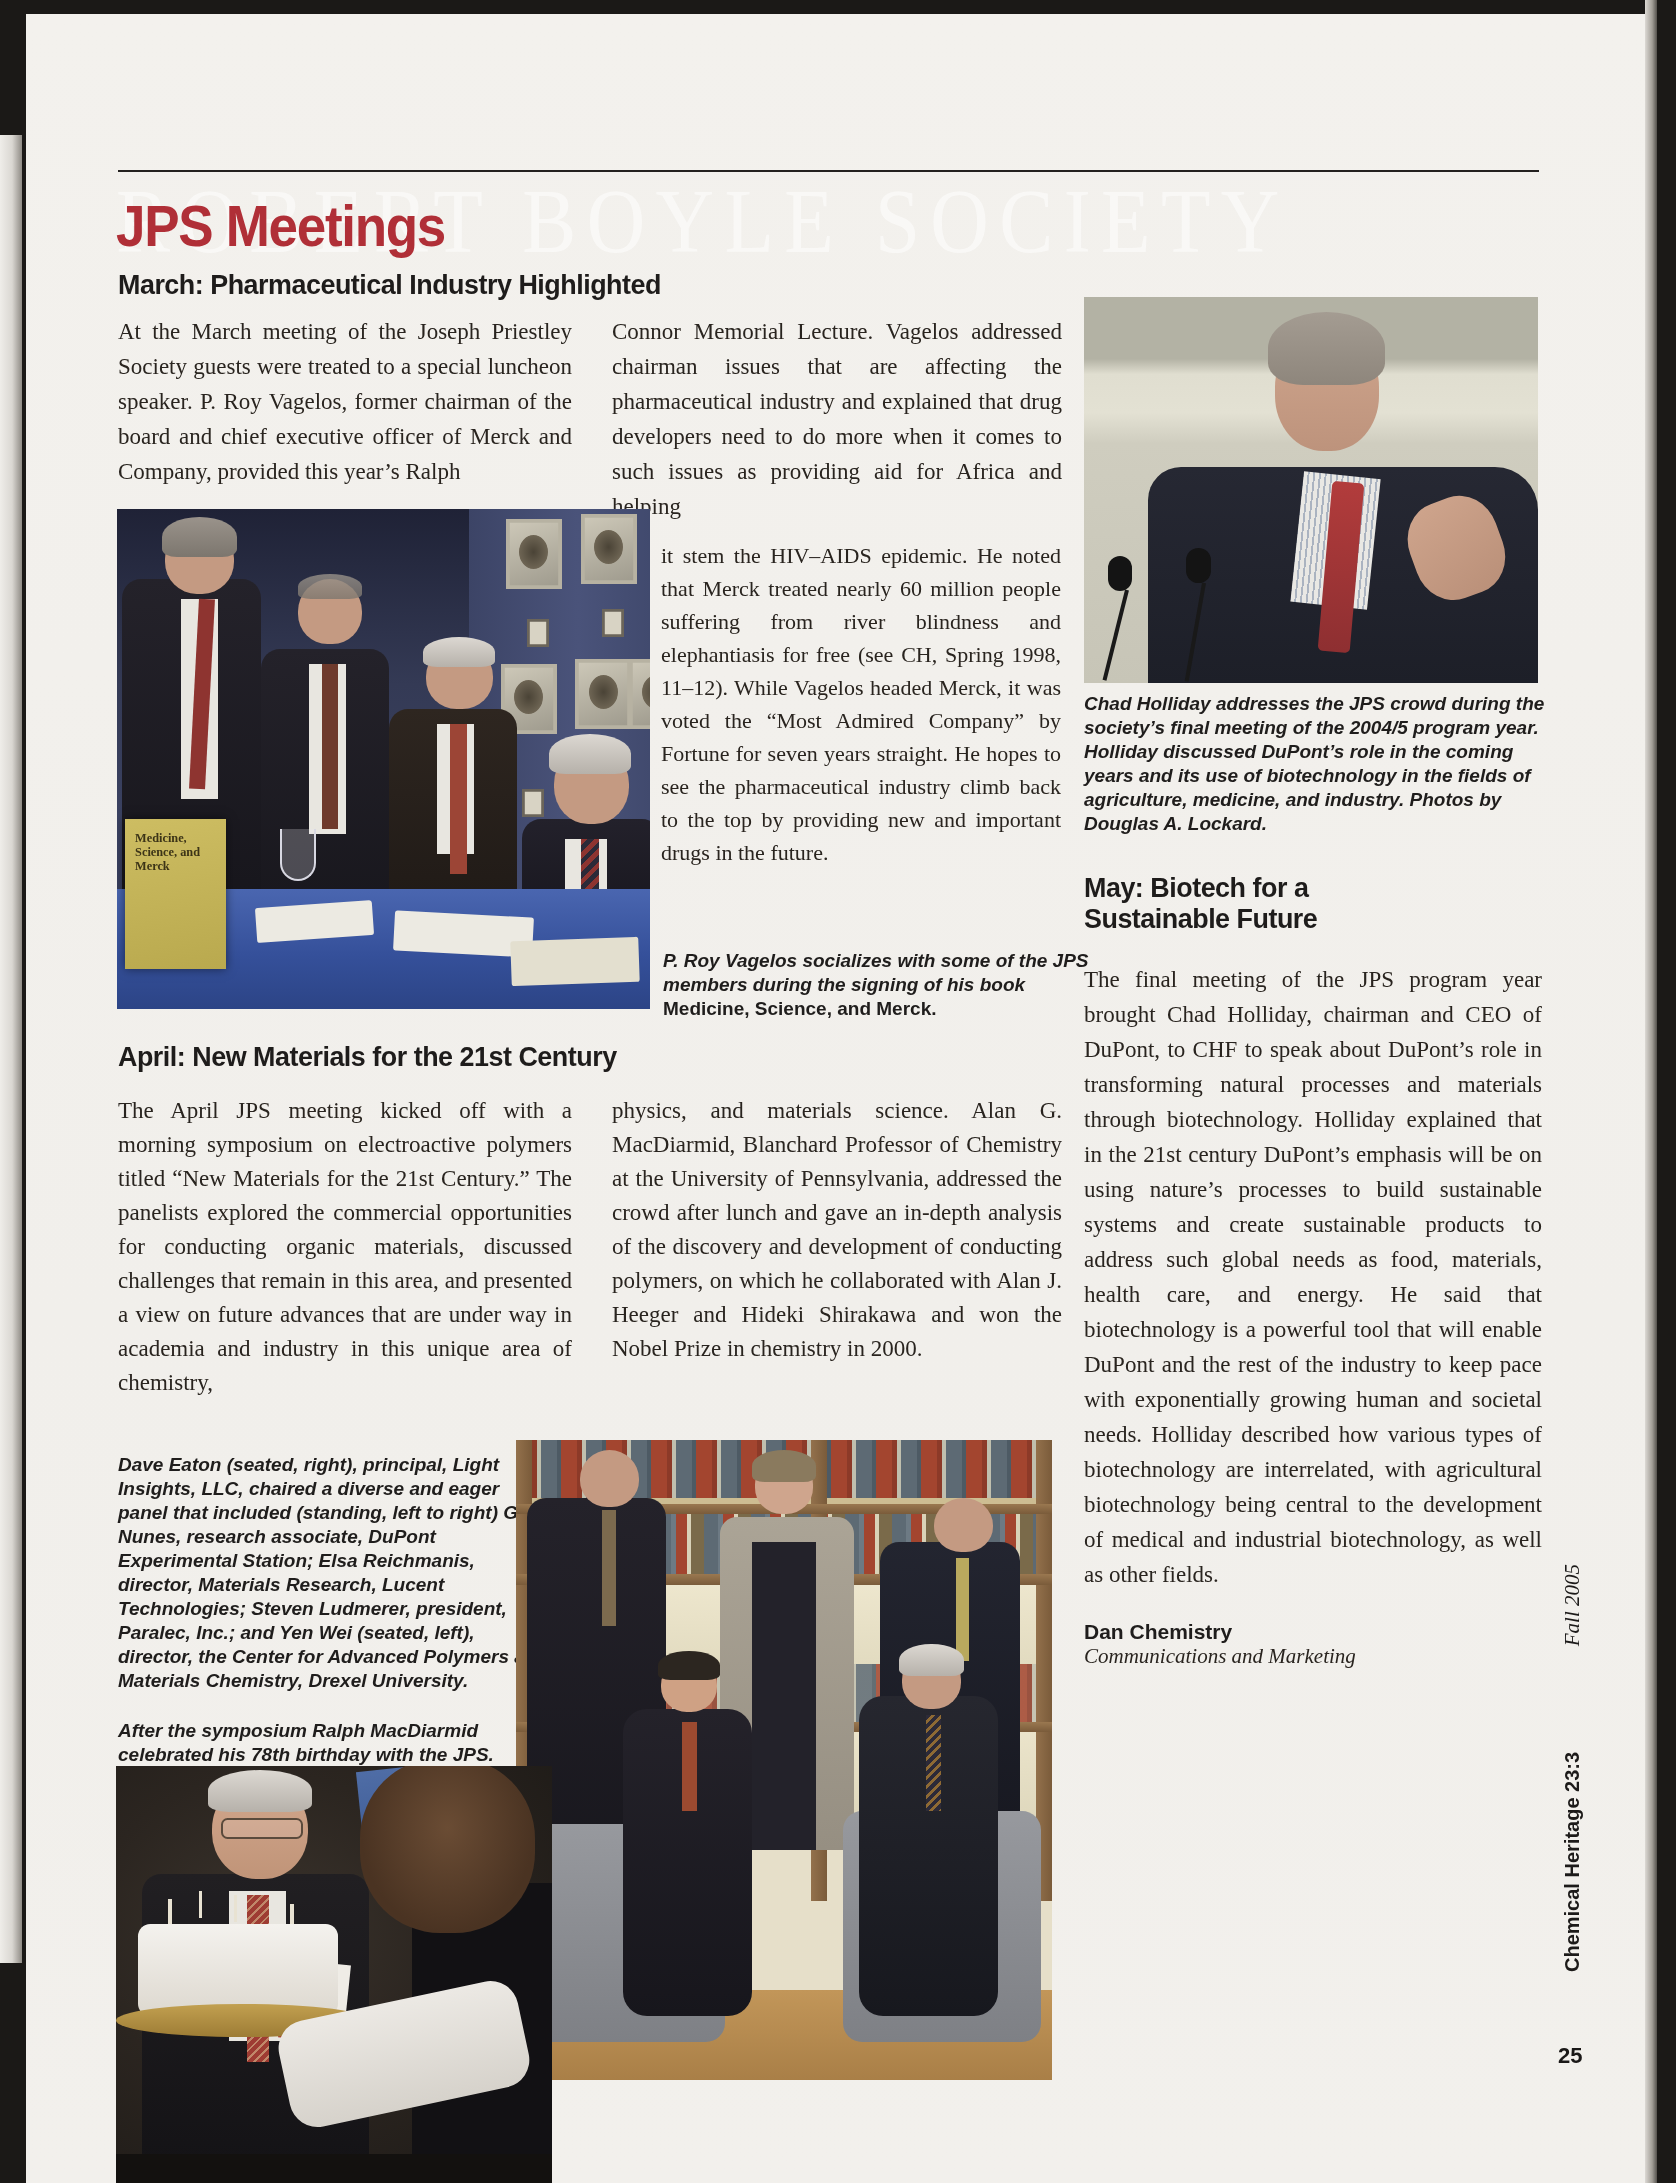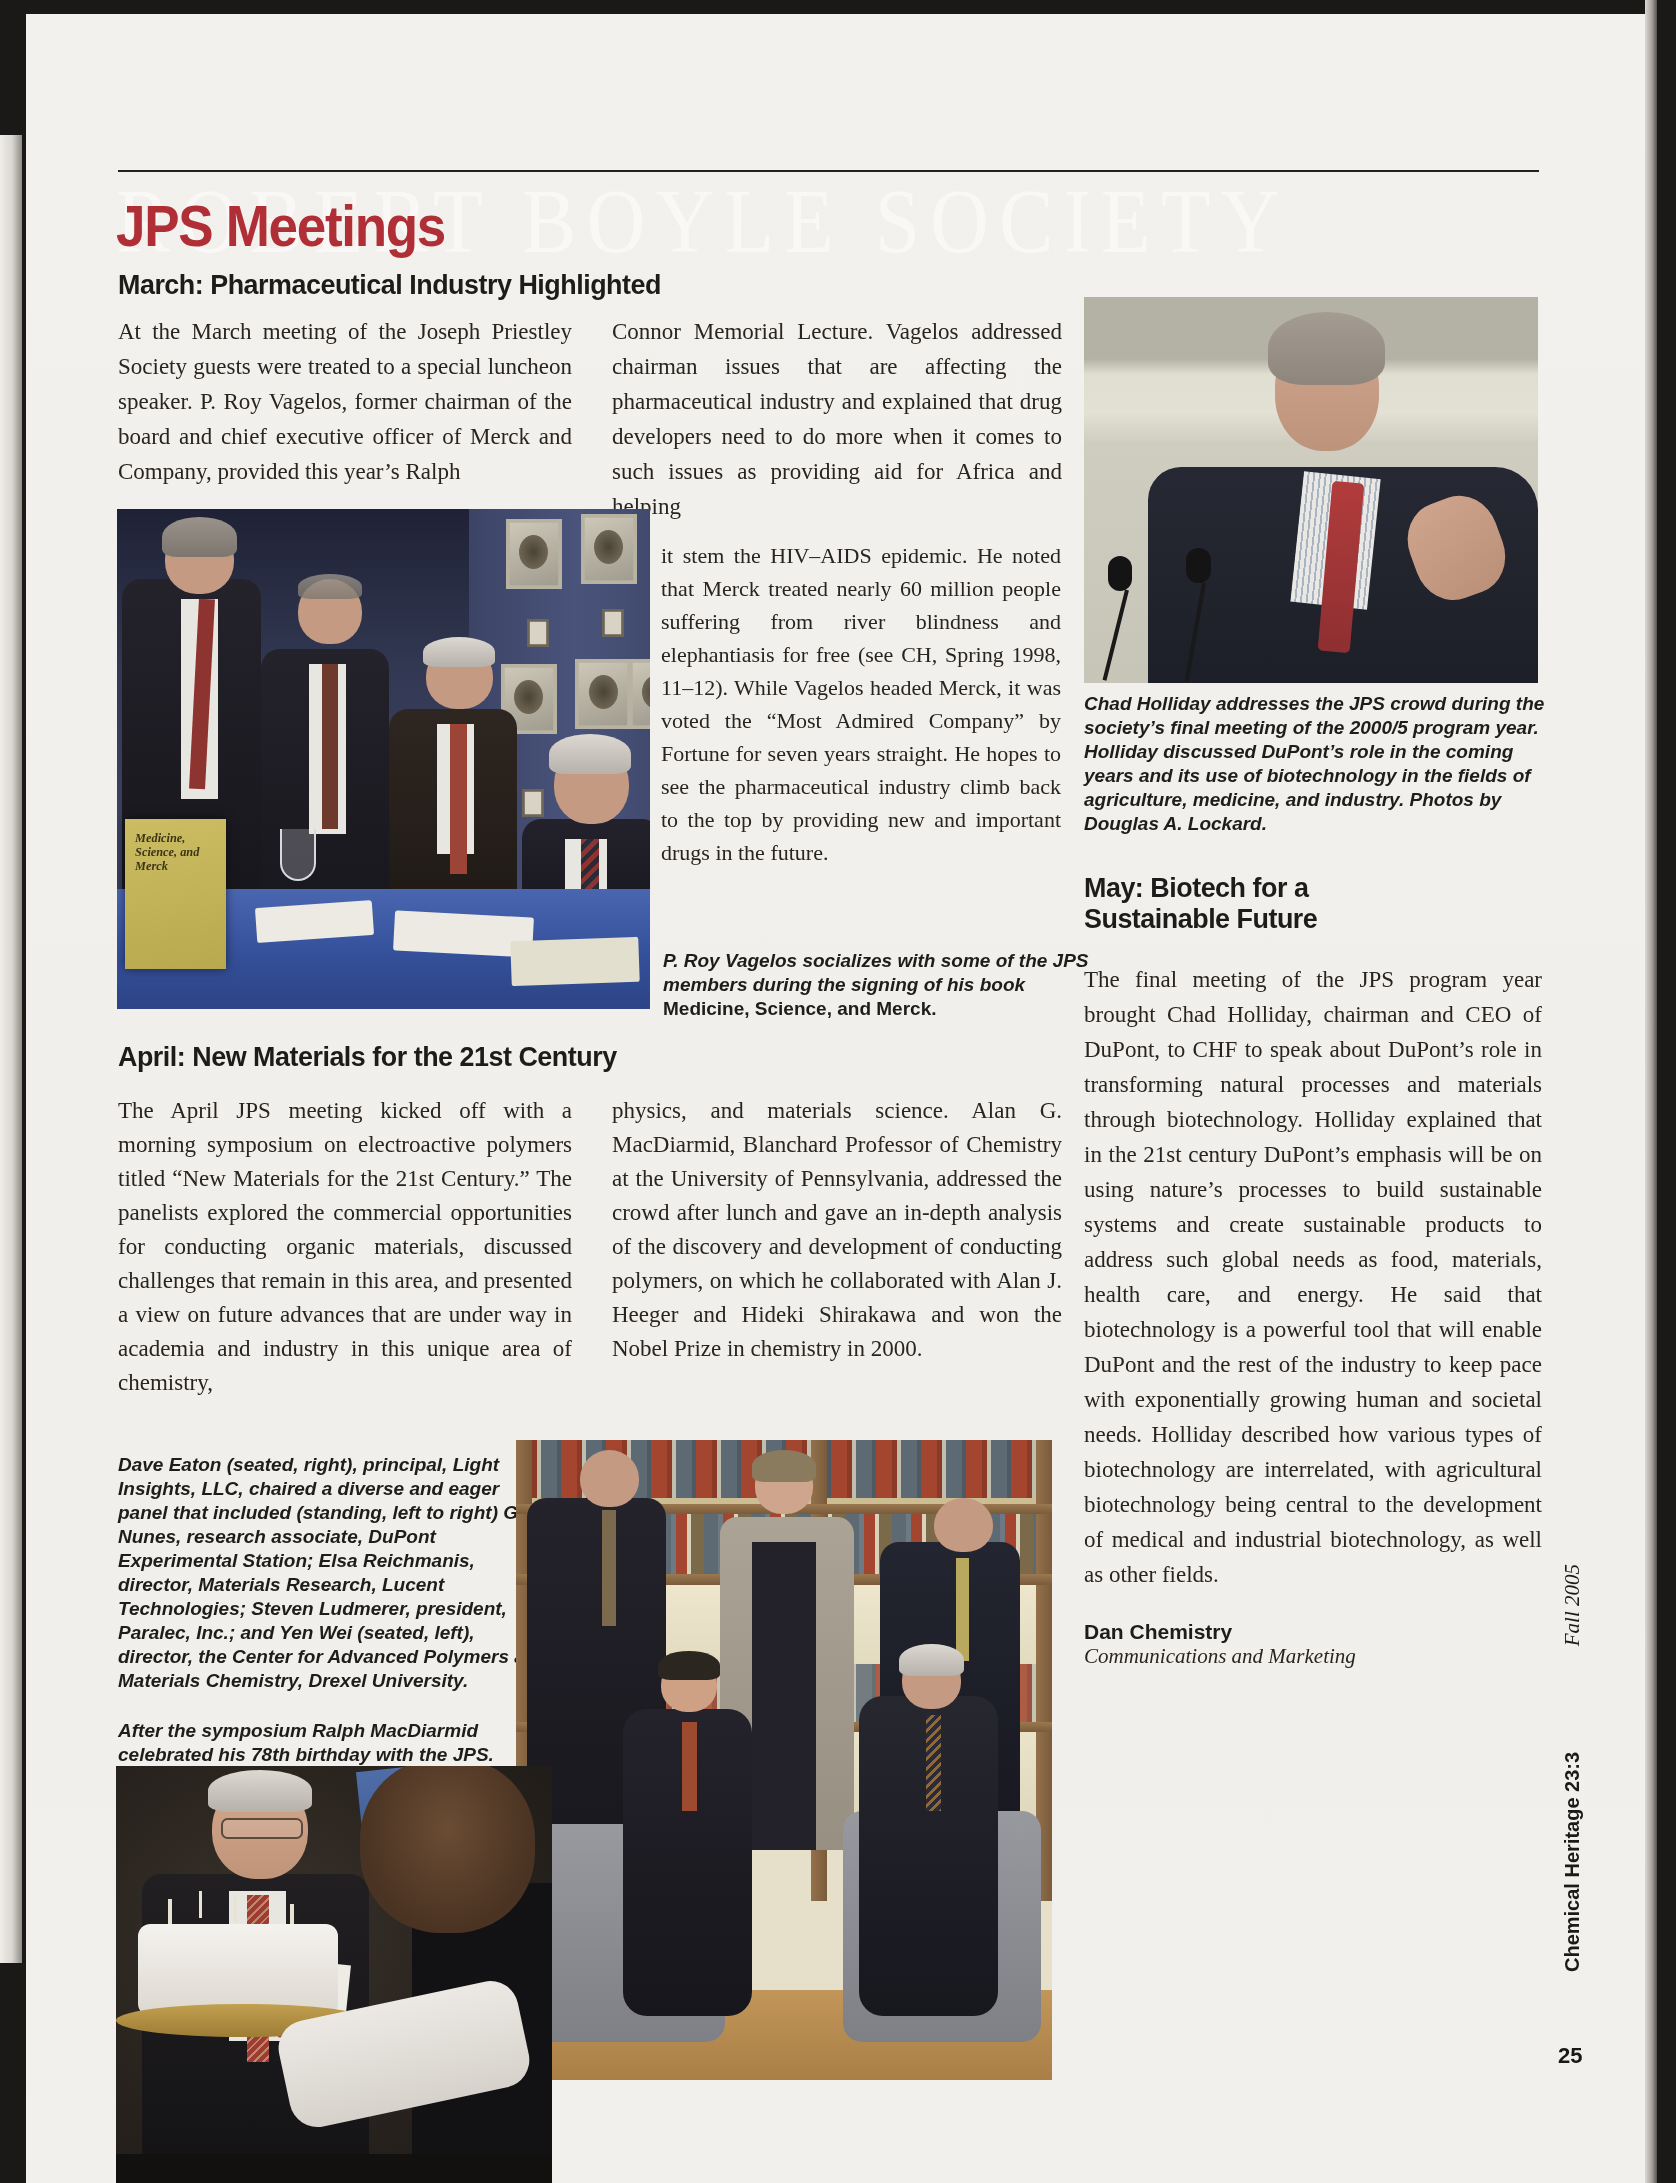--- a/index.html
+++ b/index.html
@@ -192,21 +192,21 @@
     <div class="shirt" style="left:84%; top:66%; width:8%; height:16%;"></div>
     <div class="tie-red" style="left:87%; top:66%; width:3.4%; height:18%; background:repeating-linear-gradient(135deg,#8e3430 0 4.7px,#2c2a38 4.7px 9.5px);"></div>
     <div class="head" style="left:82%; top:47%; width:14%; height:16%;"></div>
     <div class="hairwhite" style="left:81%; top:45%; width:15.5%; height:8%;"></div>
 
     <div class="table1"></div>
     <div class="paper" style="left:26%; top:79%; width:22%; height:7%;"></div>
     <div class="paper" style="left:52%; top:81%; width:26%; height:8%; transform:rotate(3deg);"></div>
     <div class="paper" style="left:74%; top:86%; width:24%; height:9%; transform:rotate(-2deg); background:#e3dfcf;"></div>
     <div class="glass" style="left:30.5%; top:64%; width:6%; height:10%;"></div>
-    <div class="book-cover" style="left:1.5%; top:62%; width:19%; height:30%;font-style:italic;">
+    <div class="book-cover" style="left:1.5%; top:62%; width:19%; height:30%;">
       <div class="book-title-text">Medicine, Science, and Merck</div>
     </div>
   </div>
 
   <div class="abs caption" style="left:637px; top:935px; width:433px;">
     <span>P. Roy Vagelos socializes with some of the JPS members during the signing of his book</span>
     <span class="roman">Medicine, Science, and Merck.</span>
   </div>
 
   <div class="photo ph2" style="left:1058px; top:283px; width:454px; height:386px;">
@@ -217,21 +217,21 @@
       <div class="face2"></div>
       <div class="hair2"></div>
     </div>
     <div class="hand2"></div>
     <div class="mic-stem" style="left:9%; top:76%; height:24%; transform:rotate(14deg);"></div>
     <div class="mic-top" style="left:5.2%; top:67%;"></div>
     <div class="mic-stem" style="left:26%; top:74%; height:26%; transform:rotate(10deg);"></div>
     <div class="mic-top" style="left:22.5%; top:65%;"></div>
   </div>
 
-  <div class="abs caption" style="left:1058px; top:678px; width:464px;">Chad Holliday addresses the JPS crowd during the society’s final meeting of the 2000/5 program year. Holliday discussed DuPont’s role in the coming years and its use of biotechnology in the fields of agriculture, medicine, and industry. Photos by Douglas A. Lockard.</div>
+  <div class="abs caption" style="left:1058px; top:678px; width:464px;">Chad Holliday addresses the JPS crowd during the society’s final meeting of the 2004/5 program year. Holliday discussed DuPont’s role in the coming years and its use of biotechnology in the fields of agriculture, medicine, and industry. Photos by Douglas A. Lockard.</div>
 
   <div class="abs sec-head" style="left:1058px; top:858px; width:464px;">May: Biotech for a
 Sustainable Future</div>
 
   <div class="abs body-text" style="left:1058px; top:934px; width:458px;">
     <p>The final meeting of the JPS program year brought Chad Holliday, chairman and CEO of DuPont, to CHF to speak about DuPont’s role in transforming natural processes and materials through biotechnology. Holliday explained that in the 21st century DuPont’s emphasis will be on using nature’s processes to build sustainable systems and create sustainable products to address such global needs as food, materials, health care, and energy. He said that biotechnology is a powerful tool that will enable DuPont and the rest of the industry to keep pace with exponentially growing human and societal needs. Holliday described how various types of biotechnology are interrelated, with agricultural biotechnology being central to the development of medical and industrial biotechnology, as well as other fields.</p>
     <div class="byline">Dan Chemistry</div>
     <div class="byline-role">Communications and Marketing</div>
   </div>
 

